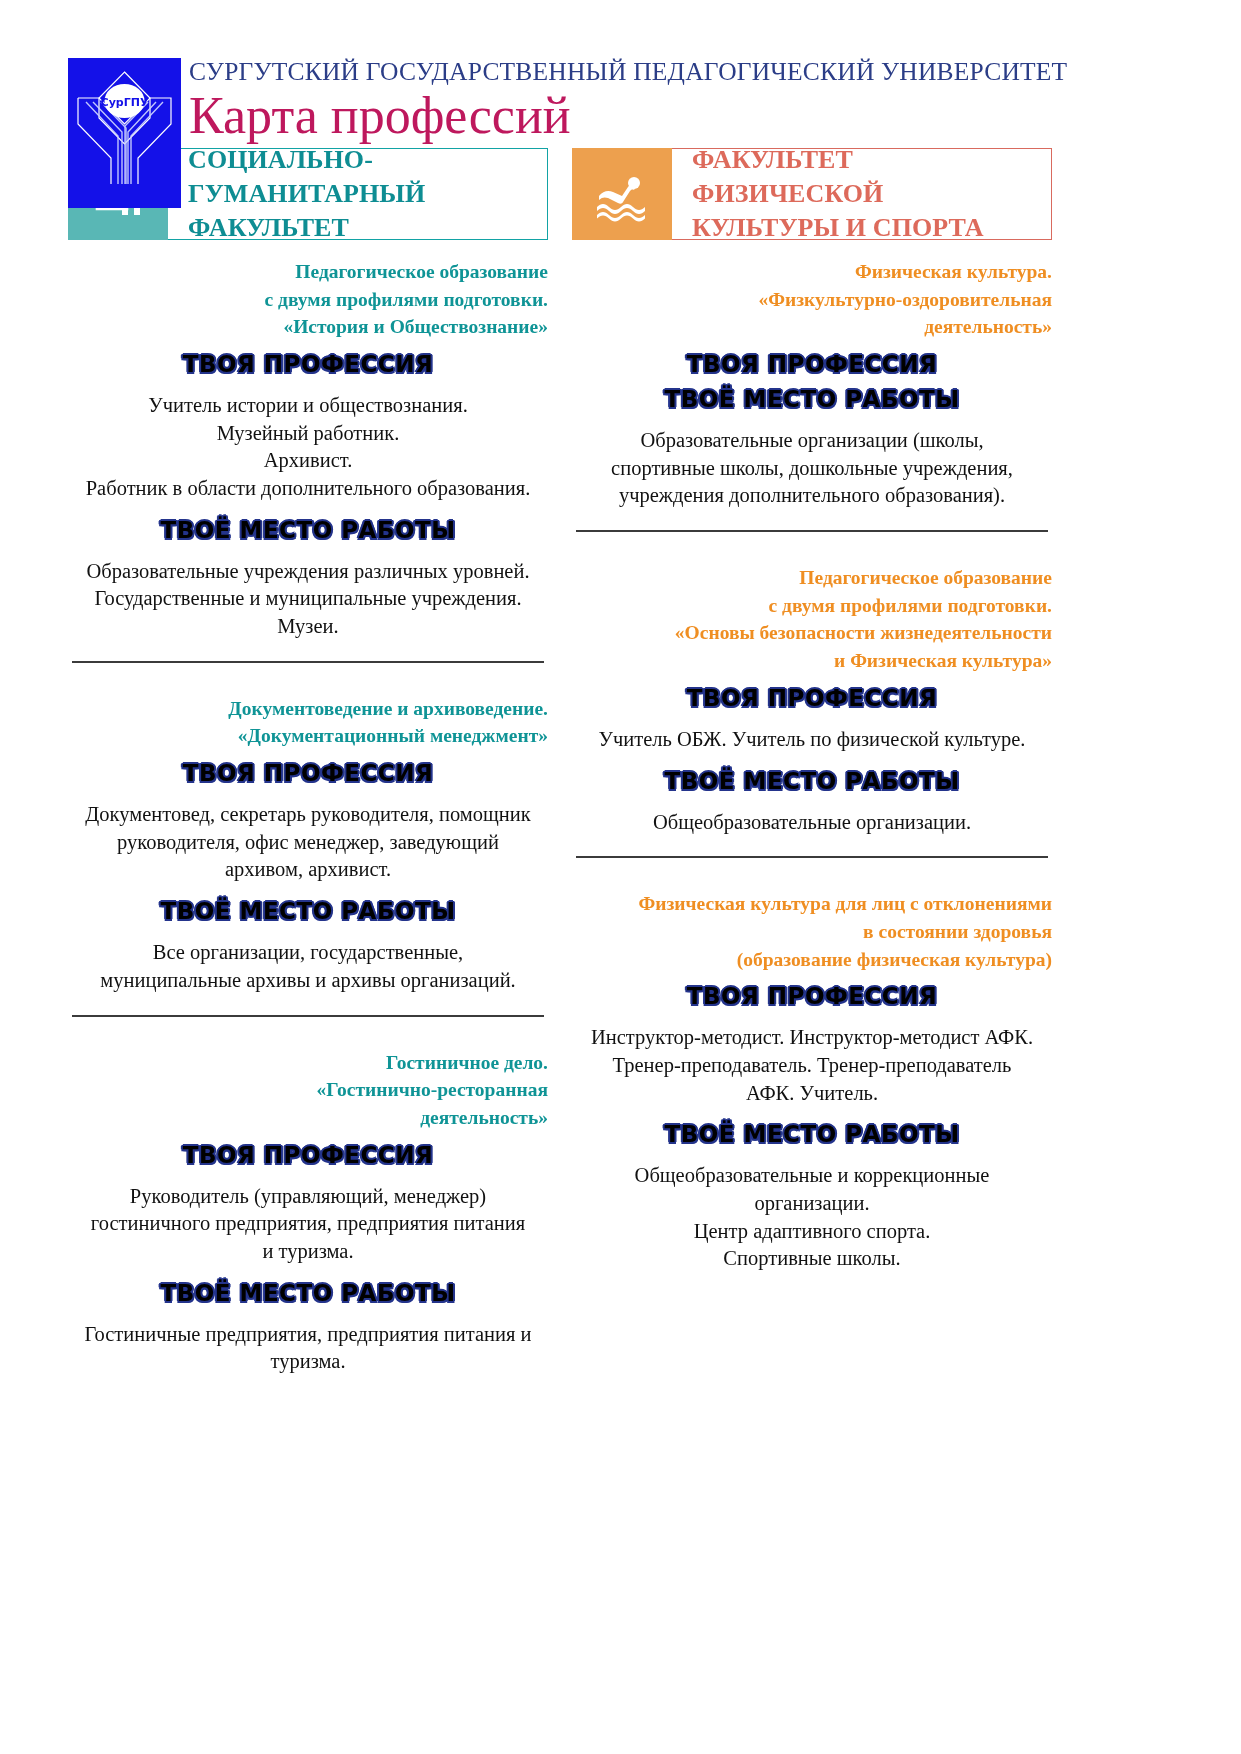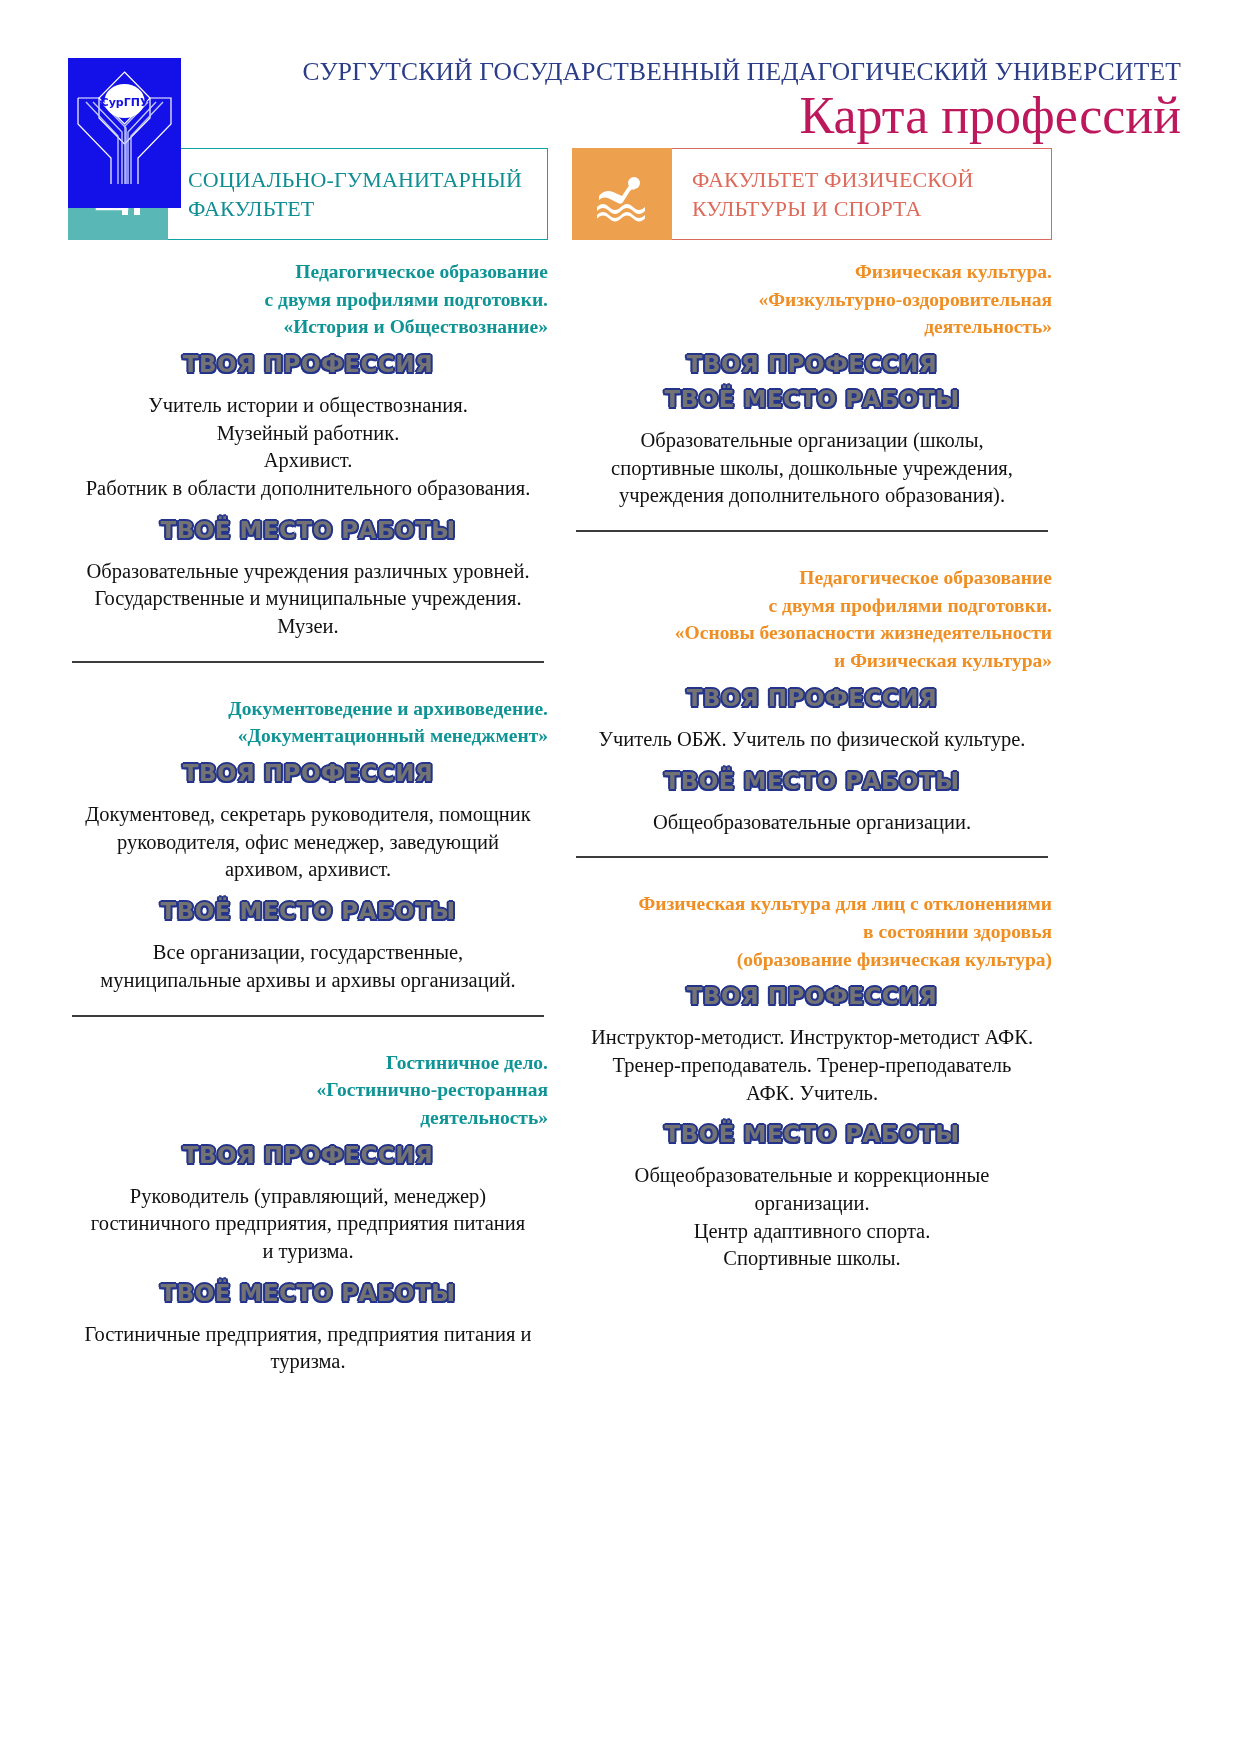--- a/index.html
+++ b/index.html
@@ -37,21 +37,21 @@
     height: 150px;
     background: #1411e8;
     flex: 0 0 auto;
     position: relative;
     overflow: hidden;
   }
   .logo svg { display:block; width:113px; height:126px; }
 
   .header-text {
     flex: 1 1 auto;
-    text-align: right;
+    text-align: left;
     padding-left: 8px;
   }
   .univ-name {
     font-family: "Liberation Serif", "DejaVu Serif", serif;
     font-size: 25.5px;
     letter-spacing: 0.2px;
     color: #2b3d87;
     font-weight: 400;
     line-height: 1.1;
     white-space: nowrap;
@@ -92,22 +92,22 @@
     flex: 1 1 auto;
     border: 1px solid #12a3a5;
     border-left: none;
     display: flex;
     align-items: center;
     padding: 6px 14px 6px 20px;
     box-sizing: border-box;
   }
   .faculty-title {
     font-family: "Liberation Serif", "DejaVu Serif", serif;
-    font-weight: normal;
-    font-size: 22px;
+    font-weight: bold;
+    font-size: 26px;
     line-height: 1.32;
     letter-spacing: 0.1px;
   }
   .col-left .faculty-icon { background: #59b7b5; }
   .col-left .faculty-title-box { border-color: #12a3a5; }
   .col-left .faculty-title { color: #0e8d93; }
 
   .col-right .faculty-icon { background: #eda04e; }
   .col-right .faculty-title-box { border-color: #d96a5e; }
   .col-right .faculty-title { color: #dd6a5b; }
@@ -130,21 +130,21 @@
     text-align: center;
     margin: 12px 0 10px 0;
     line-height: 1;
   }
   .badge span {
     display: inline-block;
     font-family: "DejaVu Sans", "Liberation Sans", sans-serif;
     font-weight: bold;
     font-size: 23px;
     letter-spacing: 0.5px;
-    color: #737373;
+    color: #000000;
     -webkit-text-stroke: 1.6px #ffffff;
     paint-order: stroke fill;
     text-shadow:
        2.0px 0 0 #24348c,
       -2.0px 0 0 #24348c,
        0 2.0px 0 #24348c,
        0 -2.0px 0 #24348c,
        1.5px 1.5px 0 #24348c,
       -1.5px 1.5px 0 #24348c,
        1.5px -1.5px 0 #24348c,

